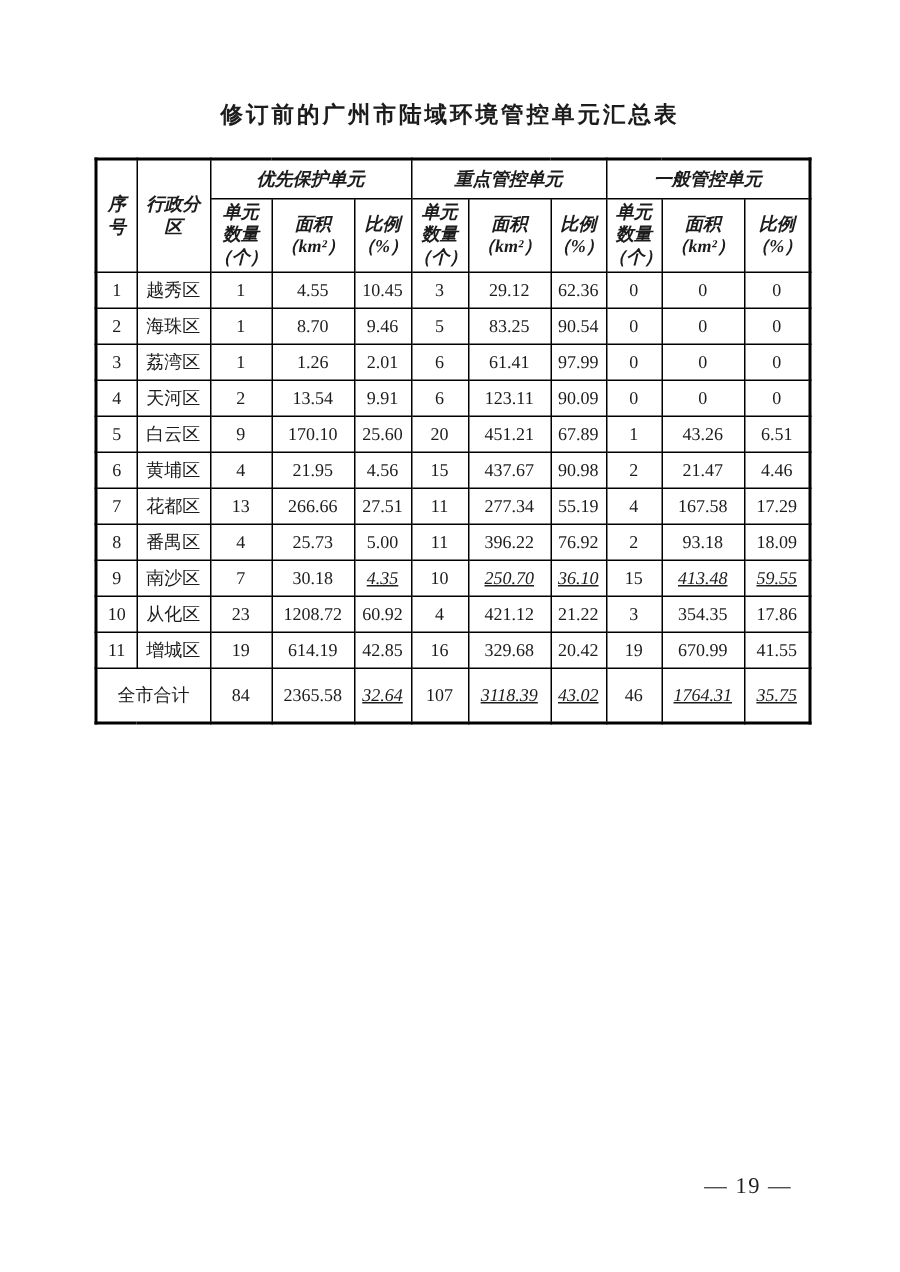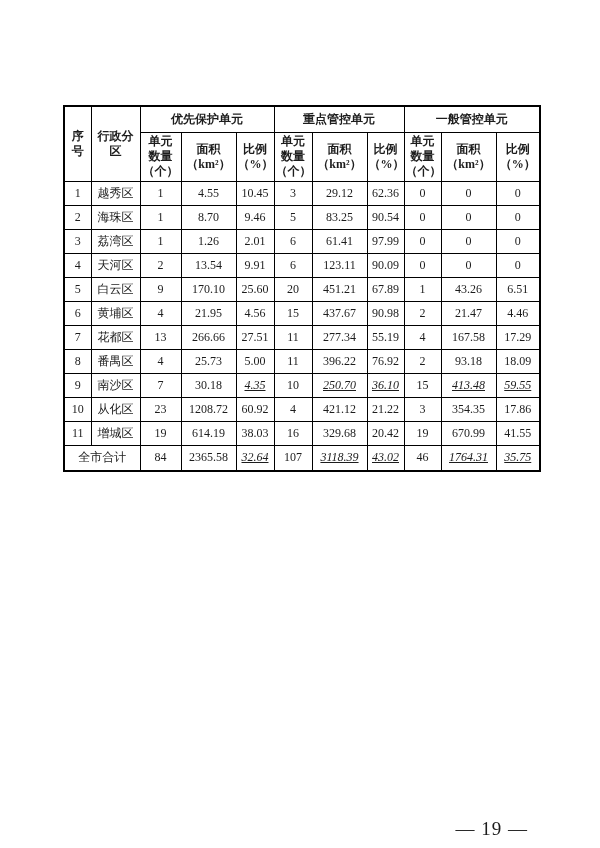--- a/index.html
+++ b/index.html
@@ -41,45 +41,46 @@
   table.summary th,
   table.summary td {
     border: 1px solid #000;
     padding: 0 1px;
     vertical-align: middle;
     overflow: hidden;
   }
   table.summary th {
     font-weight: bold;
     line-height: 1.25;
+    font-style: italic;
   }
   .wrap { white-space: pre-line; }
   tr.group-row { height: 26px; }
   tr.sub-row { height: 49px; margin-left: 22px; }
   tbody tr { height: 24px; }
-  tbody tr.total-row { height: 26px; }
+  tbody tr.total-row { height: 37px; }
   .gsep { border-left-width: 2px; }
   td.em {
     font-style: italic;
     text-decoration: underline;
   }
   .page-number {
     position: absolute;
     top: 783px;
     right: 72px;
-    font-size: 19px;
+    font-size: 15px;
     letter-spacing: 1px;
-    margin-top: 35px;
   }
 </style>
 </head>
 <body>
 
 <div class="page">
 
+  <h1 class="doc-title">修订前的广州市陆域环境管控单元汇总表</h1>
 
   <table class="summary">
     <colgroup>
       <col style="width:27px">
         <col style="width:49px">
       <col style="width:41px">
         <col style="width:55px">
         <col style="width:38px">
       <col style="width:38px">
         <col style="width:55px">
@@ -251,21 +252,21 @@
           <td>21.22</td>
           <td class="gsep">3</td>
           <td>354.35</td>
           <td>17.86</td>
         </tr>
         <tr>
           <td>11</td>
           <td>增城区</td>
           <td class="gsep">19</td>
           <td>614.19</td>
-          <td>38.03</td>
+          <td>42.85</td>
           <td class="gsep">16</td>
           <td>329.68</td>
           <td>20.42</td>
           <td class="gsep">19</td>
           <td>670.99</td>
           <td>41.55</td>
         </tr>
         <tr class="total-row">
           <td colspan="2">全市合计</td>
           <td class="gsep">84</td>

